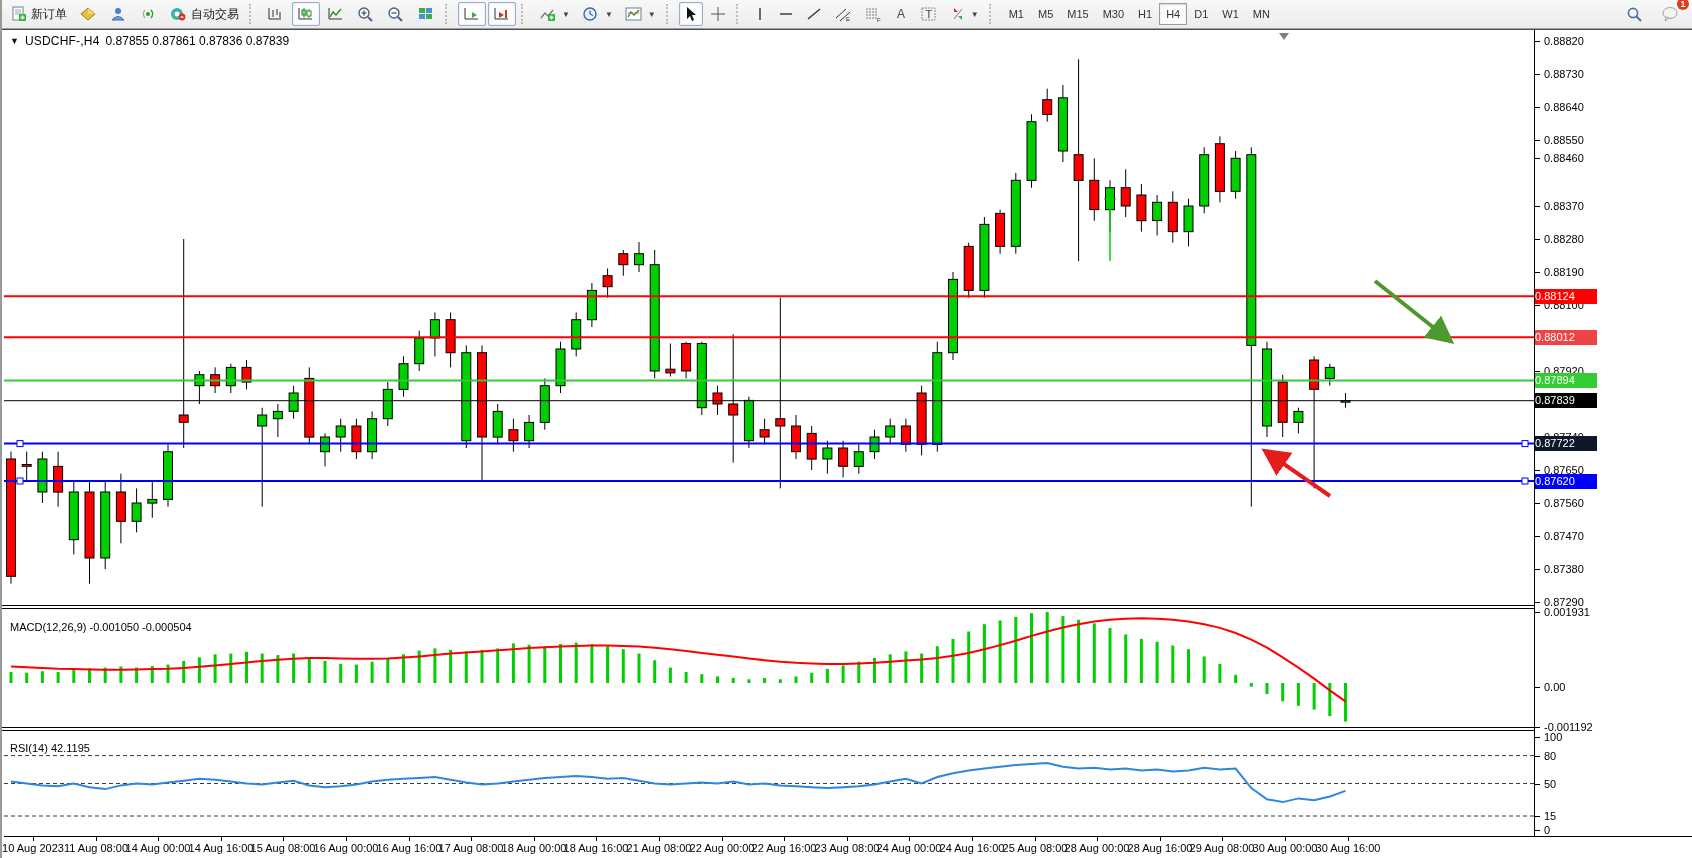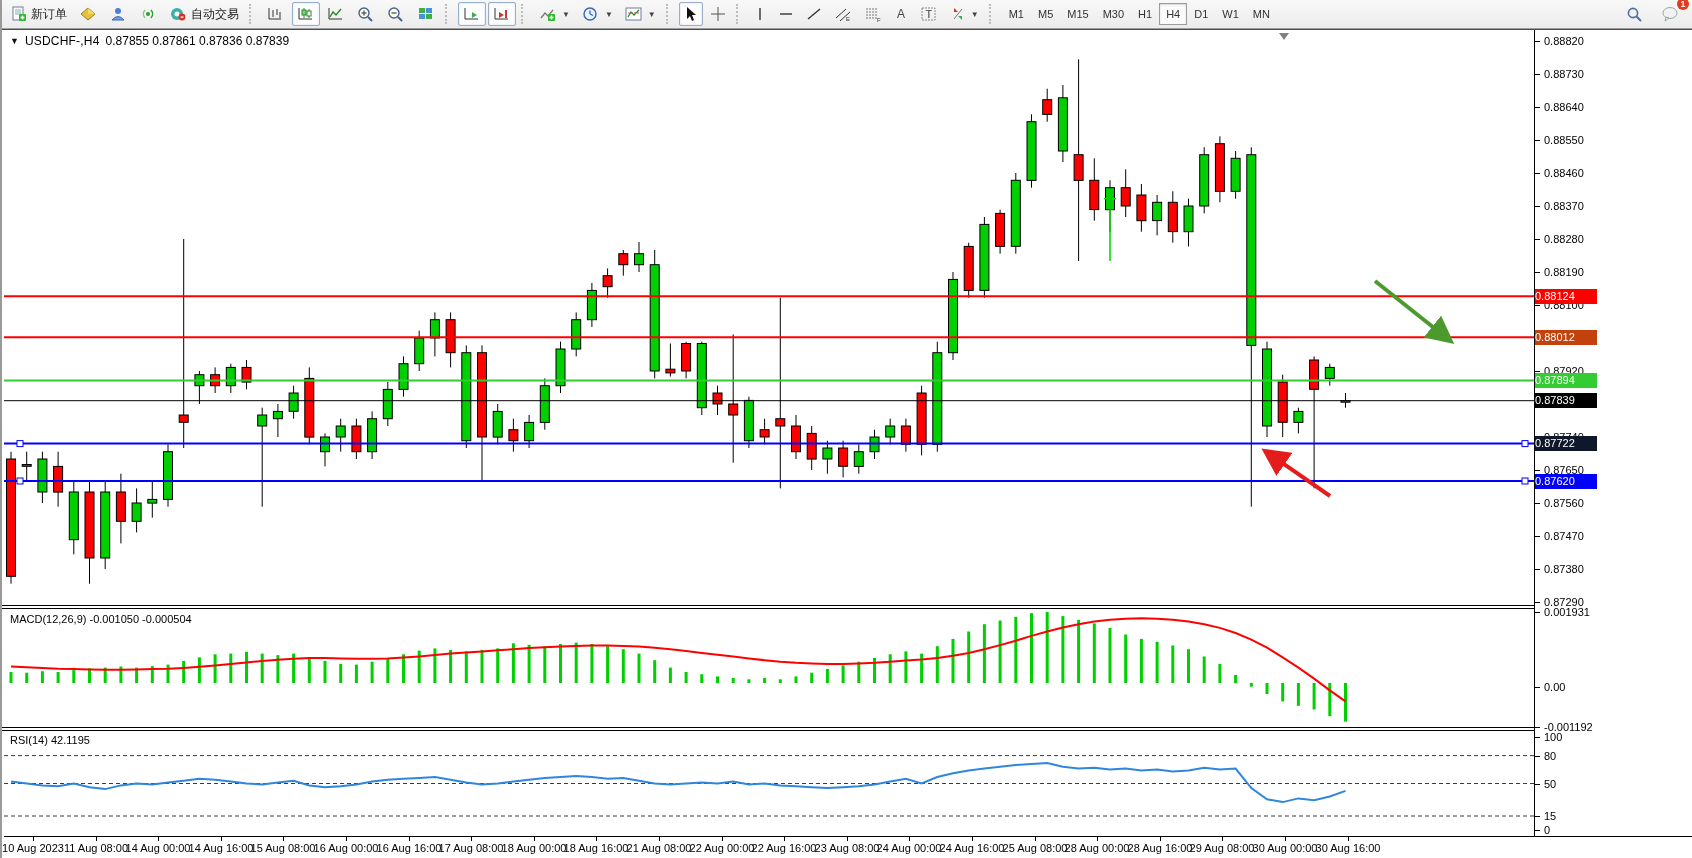--- a/index.html
+++ b/index.html
@@ -36,21 +36,21 @@
   #topline { position:absolute; left:0; top:29px; width:1692px; height:1px; background:#4d4d4d; }
   
   #yaxis { position:absolute; left:1532px; top:30px; width:160px; height:806px;
            background:#fff; border-left:1px solid #000; }
   .ytick { position:absolute; left:0; height:14px; line-height:14px; font-size:11px;
            color:#000; padding-left:9px; }
   .ytick i { position:absolute; left:0; top:7px; width:5px; height:1px; background:#000; }
   .ytag { position:absolute; left:0; height:15px; line-height:15px; font-size:11px;
           color:#fff; width:62px; }
   
-  .pane-label { position:absolute; font-size:11px; color:#000; z-index:5; }
+  .pane-label { position:absolute; font-size:11px; color:#000; z-index:5;margin-top:8px; }
   #symbol-row { position:absolute; left:8px; top:34px; font-size:12px; color:#000; z-index:5;
                 display:flex; align-items:center; gap:6px; }
   #symbol-row .tri { font-size:9px; color:#111; }
   
   #xaxis { position:absolute; left:2px; top:836px; width:1690px; height:22px;
            background:#fff; border-top:1px solid #000; }
   .xlab { position:absolute; top:5px; width:90px; margin-left:-45px; text-align:center;
           font-size:11px; color:#000; white-space:nowrap; }
   .xtick { position:absolute; top:0; width:1px; height:4px; background:#000; }
   svg { display:block; }
@@ -666,21 +666,21 @@
         <polyline points="7.0,50.6 22.7,52.5 38.4,54.4 54.1,55.3 69.8,52.5 85.5,56.2 101.2,58.1 116.9,54.4 132.6,52.5 148.3,53.4 164.0,51.6 179.7,49.7 195.4,47.8 211.1,48.8 226.8,50.6 242.5,52.5 258.2,53.4 273.9,51.6 289.6,49.7 305.3,54.4 321.0,56.2 336.7,55.3 352.4,53.4 368.1,50.6 383.8,48.8 399.5,47.8 415.2,46.9 430.9,46.0 446.6,48.8 462.3,51.6 478.0,53.4 493.7,52.5 509.4,50.6 525.1,48.8 540.8,46.9 556.5,46.0 572.2,45.1 587.9,46.0 603.6,47.8 619.3,46.9 635.0,49.7 650.7,52.5 666.4,53.4 682.1,52.5 697.8,51.6 713.5,52.5 729.2,50.6 744.9,53.4 760.6,52.5 776.3,54.4 792.0,55.3 807.7,56.2 823.4,57.1 839.1,56.2 854.8,55.3 870.5,53.4 886.2,50.6 901.9,47.8 917.6,52.5 933.3,46.0 949.0,42.3 964.7,39.5 980.4,37.6 996.1,35.8 1011.8,33.9 1027.5,33.0 1043.2,32.0 1058.9,35.8 1074.6,37.6 1090.3,36.7 1106.0,38.5 1121.7,37.6 1137.4,39.5 1153.1,38.5 1168.8,40.4 1184.5,39.5 1200.2,36.7 1215.9,38.5 1231.6,37.6 1247.3,57.1 1263.0,68.3 1278.7,71.1 1294.4,67.4 1310.1,69.2 1325.8,65.5 1341.5,59.9" fill="none" stroke="#2e86de" stroke-width="2"></polyline>
       </svg>
     </div>
   <div class="pane-label" id="rsi-label" style="left:8px; top:734px;">RSI(14) 42.1195</div>
 
   <div id="yaxis">
       <div class="ytick" style="top:4px"><i></i>0.88820</div>
       <div class="ytick" style="top:37px"><i></i>0.88730</div>
       <div class="ytick" style="top:70px"><i></i>0.88640</div>
       <div class="ytick" style="top:103px"><i></i>0.88550</div>
-      <div class="ytick" style="top:136px"><i></i>0.88460</div>
+      <div class="ytick" style="top:121px"><i></i>0.88460</div>
       <div class="ytick" style="top:169px"><i></i>0.88370</div>
       <div class="ytick" style="top:202px"><i></i>0.88280</div>
       <div class="ytick" style="top:235px"><i></i>0.88190</div>
       <div class="ytick" style="top:268px"><i></i>0.88100</div>
       <div class="ytick" style="top:301px"><i></i>0.88010</div>
       <div class="ytick" style="top:334px"><i></i>0.87920</div>
       <div class="ytick" style="top:367px"><i></i>0.87830</div>
       <div class="ytick" style="top:400px"><i></i>0.87740</div>
       <div class="ytick" style="top:433px"><i></i>0.87650</div>
       <div class="ytick" style="top:466px"><i></i>0.87560</div>
@@ -689,21 +689,21 @@
       <div class="ytick" style="top:565px"><i></i>0.87290</div>
       <div class="ytick" style="top:575px"><i></i>0.001931</div>
       <div class="ytick" style="top:650px"><i></i>0.00</div>
       <div class="ytick" style="top:690px"><i></i>-0.001192</div>
       <div class="ytick" style="top:700px"><i></i>100</div>
       <div class="ytick" style="top:719px"><i></i>80</div>
       <div class="ytick" style="top:747px"><i></i>50</div>
       <div class="ytick" style="top:779px"><i></i>15</div>
       <div class="ytick" style="top:793px"><i></i>0</div>
       <div class="ytag" style="top:259px;background:#ff0000">0.88124</div>
-      <div class="ytag" style="top:300px;background:#c2410c">0.88012</div>
+      <div class="ytag" style="top:300px;background:#ef4444">0.88012</div>
       <div class="ytag" style="top:343px;background:#33cc33">0.87894</div>
       <div class="ytag" style="top:363px;background:#000000">0.87839</div>
       <div class="ytag" style="top:406px;background:#0f172a">0.87722</div>
       <div class="ytag" style="top:444px;background:#0000ff">0.87620</div>
     </div>
   <div id="xaxis">
       <div class="xtick" style="left:29px"></div>
       <div class="xlab" style="left:29px">10 Aug 2023</div>
       <div class="xtick" style="left:92px"></div>
       <div class="xlab" style="left:92px">11 Aug 08:00</div>

